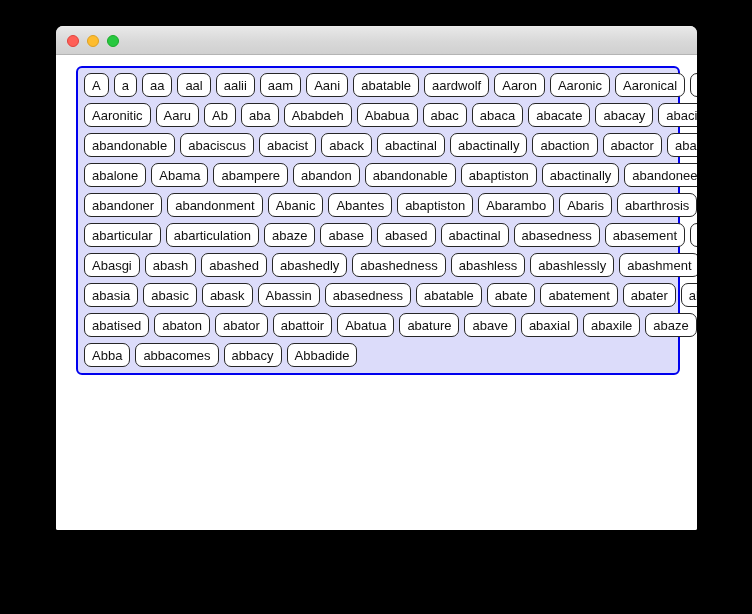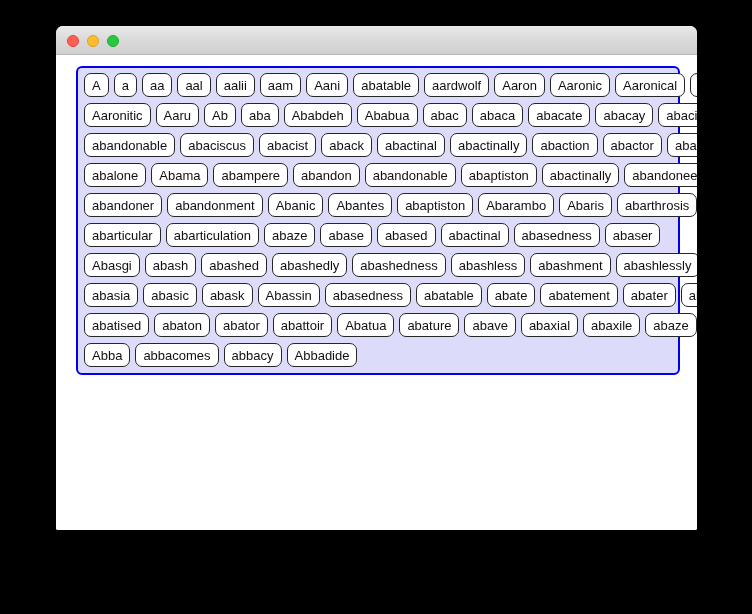--- a/index.html
+++ b/index.html
@@ -173,31 +173,32 @@
           <span class="tag">abarthrosis</span>
         </div>
         <div class="tag-row">
           <span class="tag">abarticular</span>
           <span class="tag">abarticulation</span>
           <span class="tag">abaze</span>
           <span class="tag">abase</span>
           <span class="tag">abased</span>
           <span class="tag">abactinal</span>
           <span class="tag">abasedness</span>
+          <span class="tag">abasement</span>
           <span class="tag">abaser</span>
         </div>
         <div class="tag-row">
           <span class="tag">Abasgi</span>
           <span class="tag">abash</span>
           <span class="tag">abashed</span>
           <span class="tag">abashedly</span>
           <span class="tag">abashedness</span>
           <span class="tag">abashless</span>
+          <span class="tag">abashlessly</span>
           <span class="tag">abashment</span>
-          <span class="tag">abashlessly</span>
         </div>
         <div class="tag-row">
           <span class="tag">abasia</span>
           <span class="tag">abasic</span>
           <span class="tag">abask</span>
           <span class="tag">Abassin</span>
           <span class="tag">abasedness</span>
           <span class="tag">abatable</span>
           <span class="tag">abate</span>
           <span class="tag">abatement</span>

